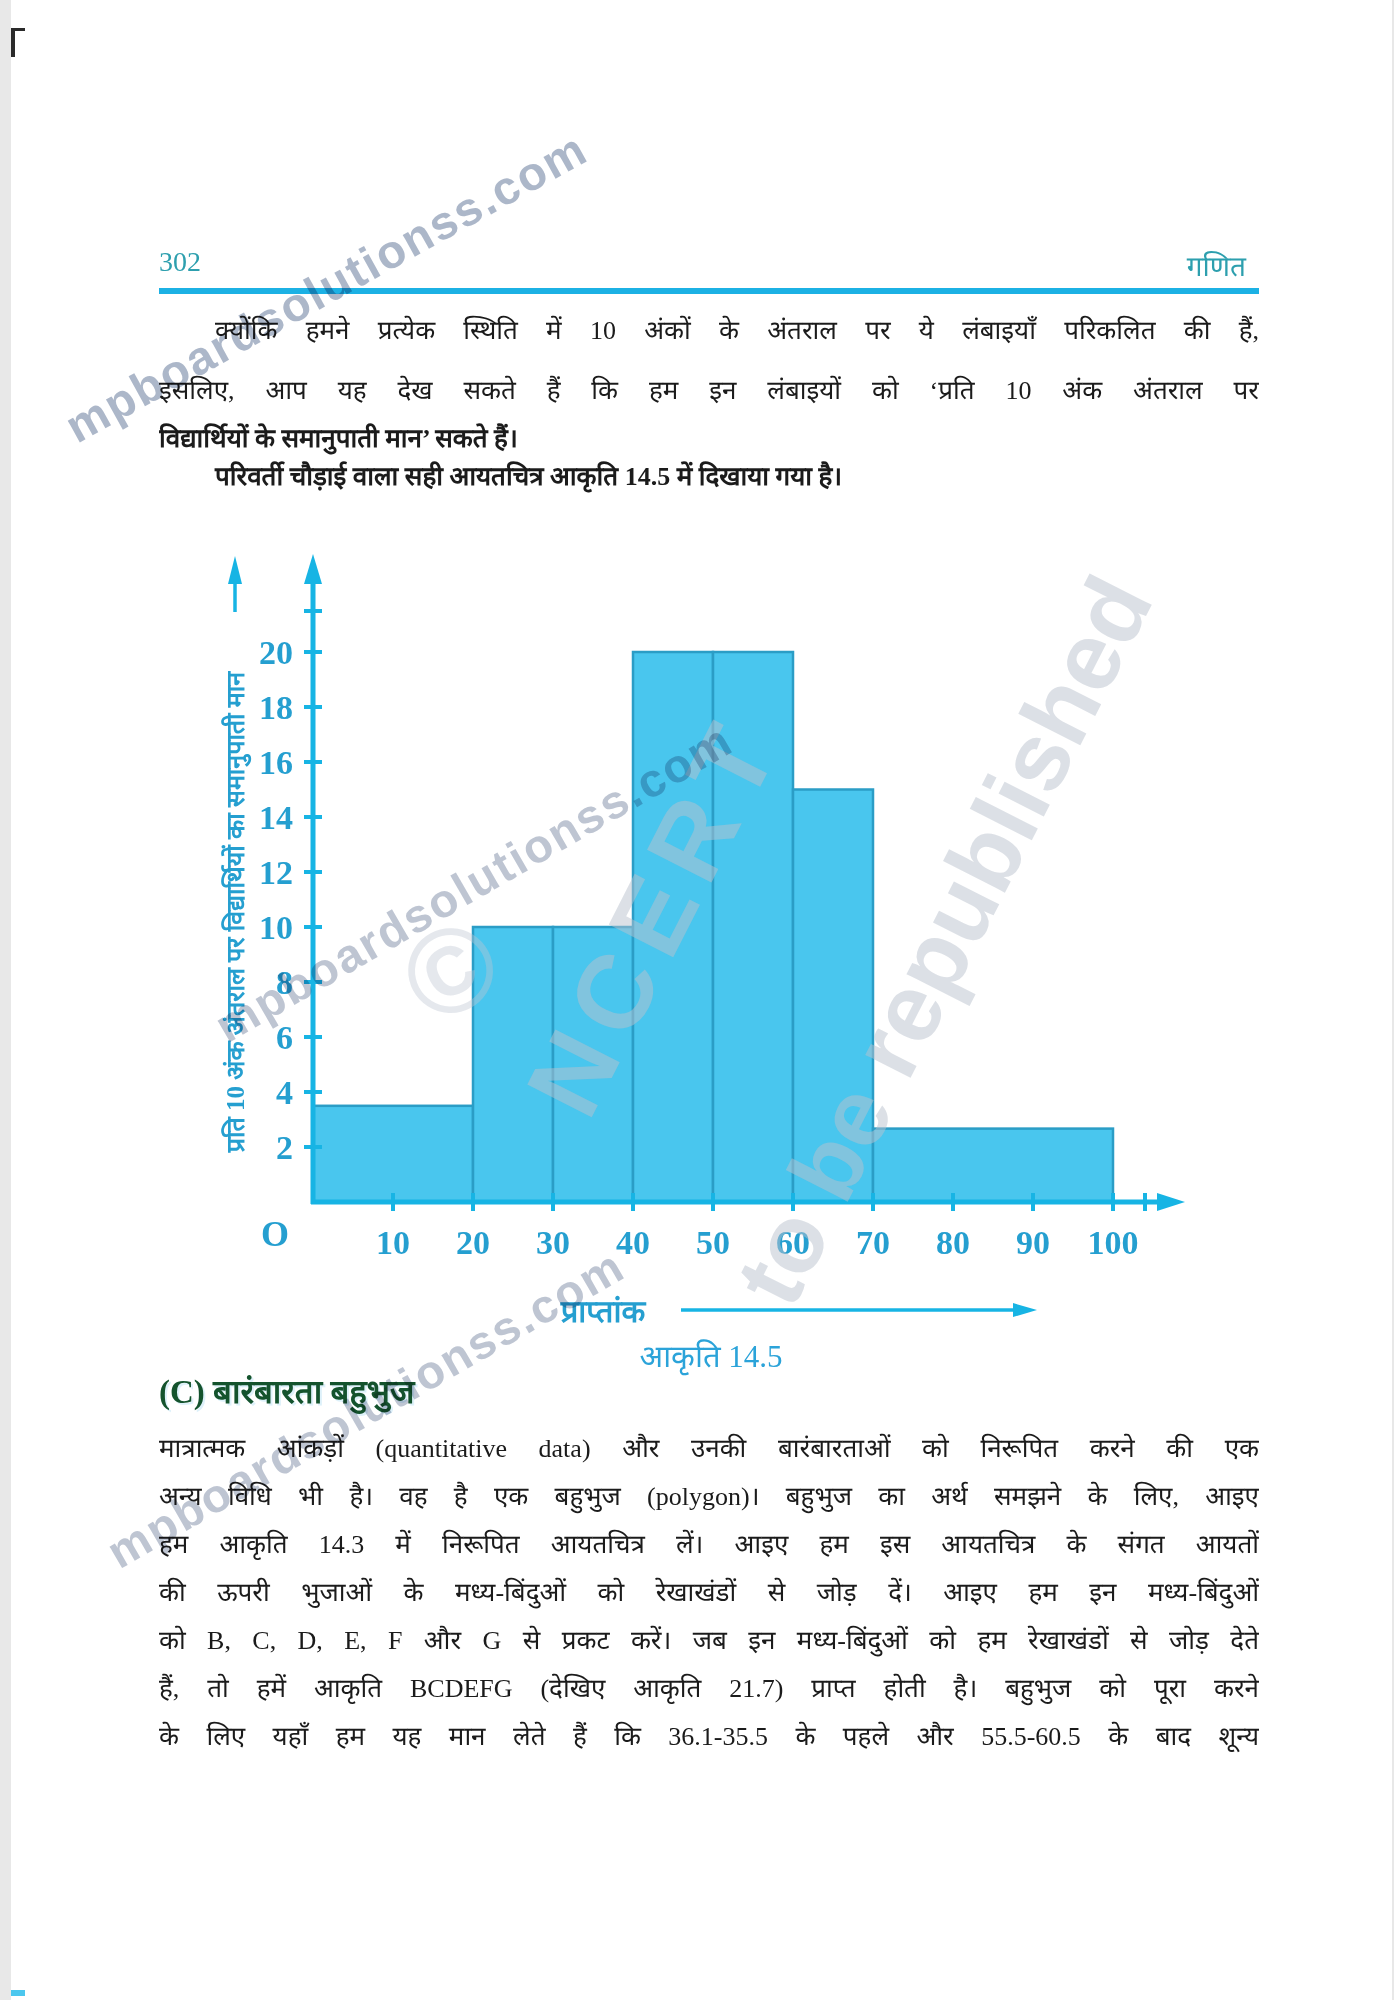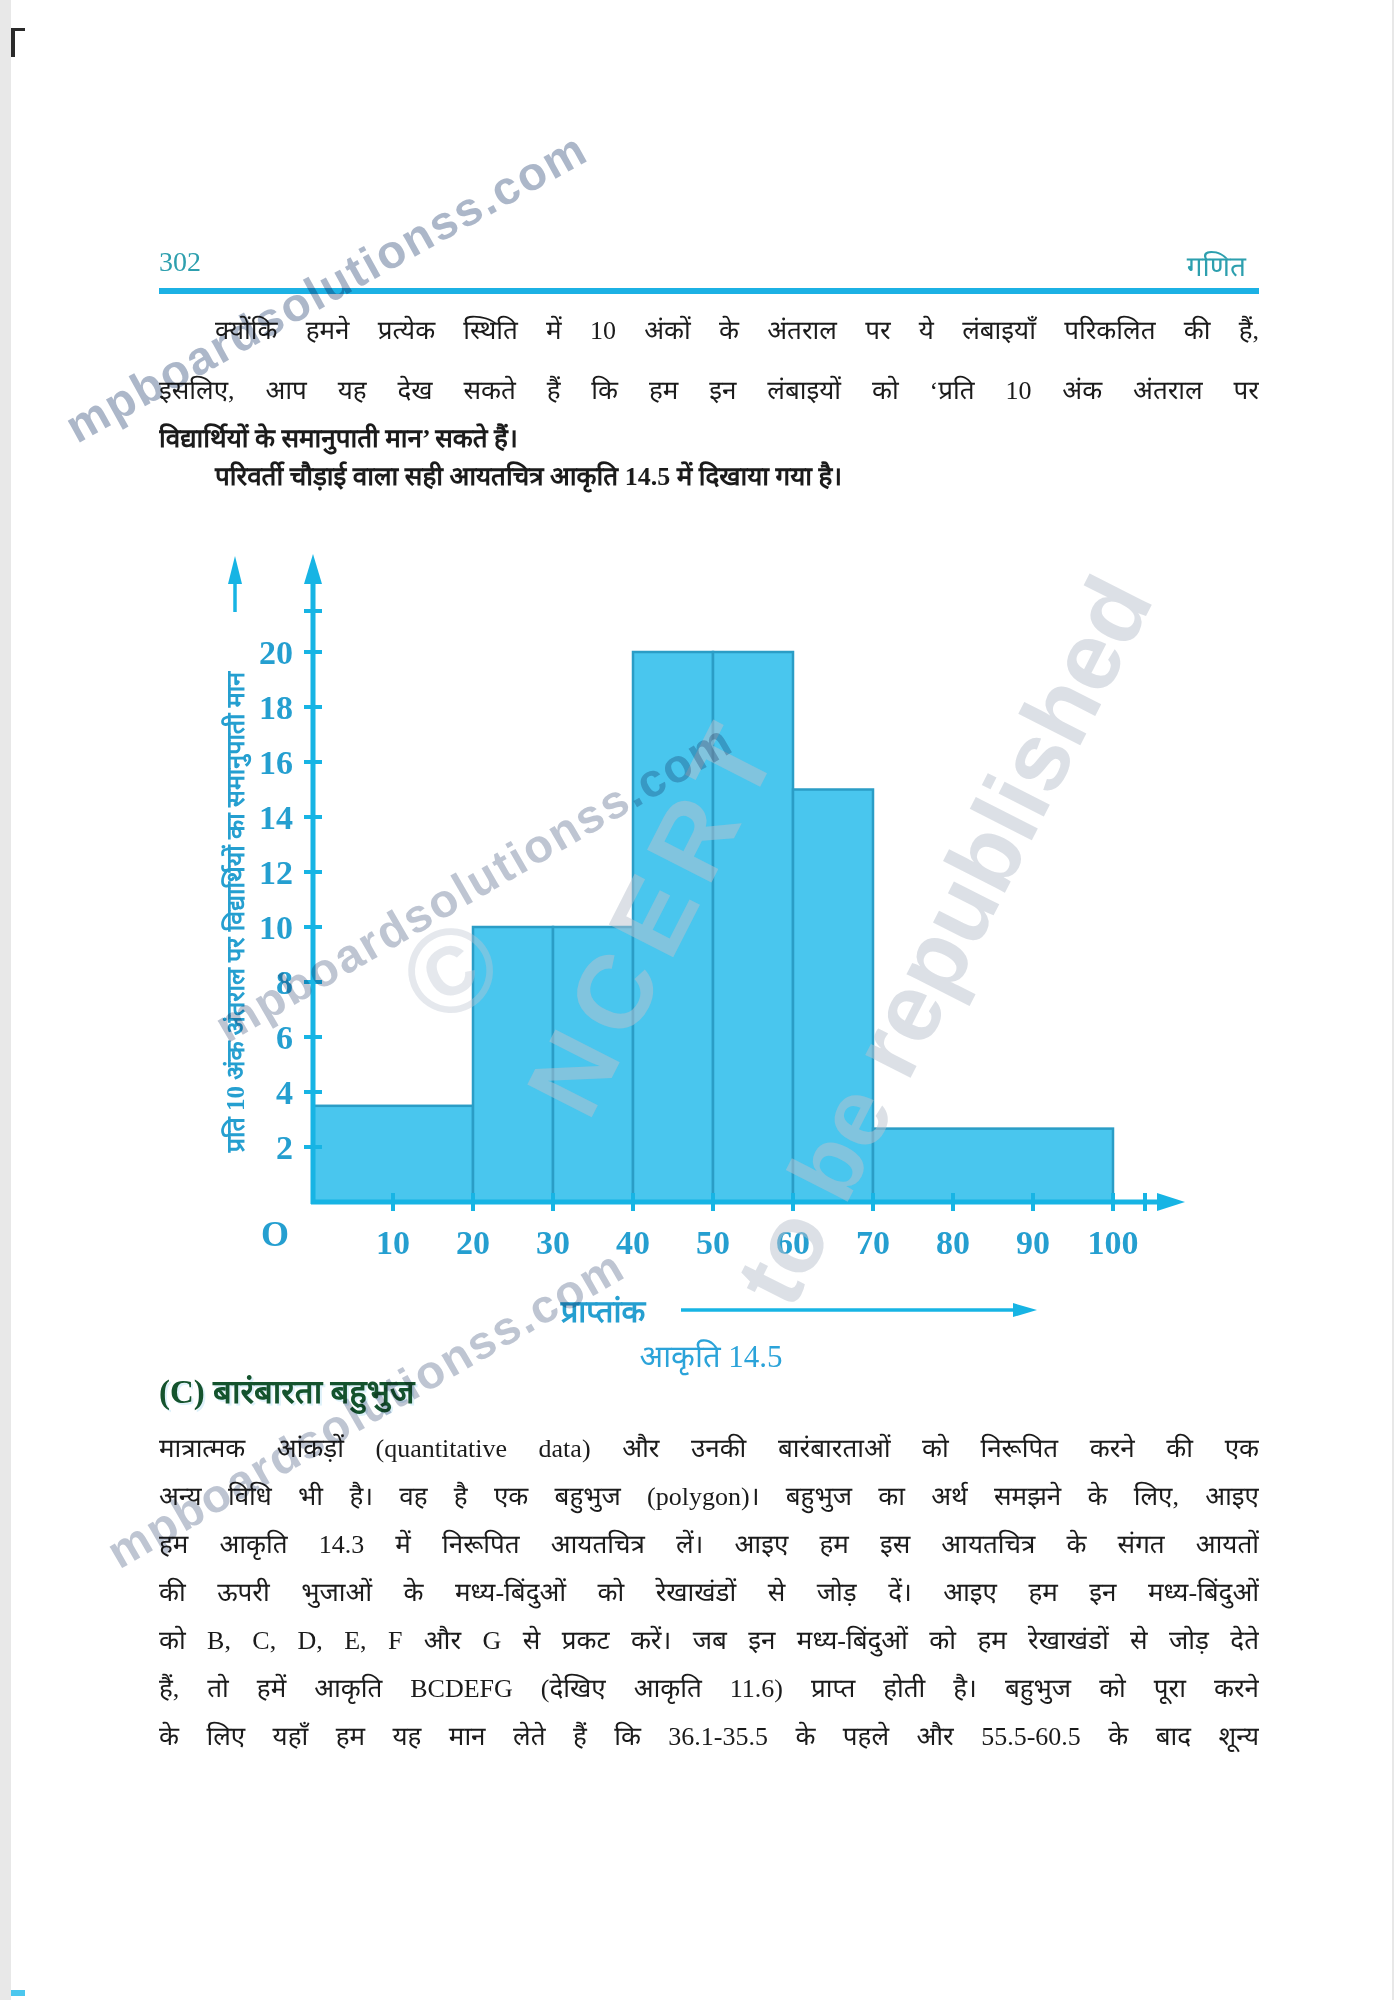--- a/index.html
+++ b/index.html
@@ -124,21 +124,21 @@
 
   <div class="fig-caption">आकृति 14.5</div>
 
   <div class="sec-heading">(C) बारंबारता बहुभुज</div>
 
   <div class="bline" style="top:1428px">मात्रात्मक आंकड़ों (quantitative data) और उनकी बारंबारताओं को निरूपित करने की एक</div>
   <div class="bline" style="top:1476px">अन्य विधि भी है। वह है एक बहुभुज (polygon)। बहुभुज का अर्थ समझने के लिए, आइए</div>
   <div class="bline" style="top:1524px">हम आकृति 14.3 में निरूपित आयतचित्र लें। आइए हम इस आयतचित्र के संगत आयतों</div>
   <div class="bline" style="top:1572px">की ऊपरी भुजाओं के मध्य-बिंदुओं को रेखाखंडों से जोड़ दें। आइए हम इन मध्य-बिंदुओं</div>
   <div class="bline" style="top:1620px">को B, C, D, E, F और G से प्रकट करें। जब इन मध्य-बिंदुओं को हम रेखाखंडों से जोड़ देते</div>
-  <div class="bline" style="top:1668px">हैं, तो हमें आकृति BCDEFG (देखिए आकृति 11.6) प्राप्त होती है। बहुभुज को पूरा करने</div>
+  <div class="bline" style="top:1668px">हैं, तो हमें आकृति BCDEFG (देखिए आकृति 21.7) प्राप्त होती है। बहुभुज को पूरा करने</div>
   <div class="bline" style="top:1716px">के लिए यहाँ हम यह मान लेते हैं कि 36.1-35.5 के पहले और 55.5-60.5 के बाद शून्य</div>
 
 
   <span class="wm wm-ncert" id="wmc">©</span>
   <span class="wm wm-ncert" id="wmn">NCERT</span>
   <span class="wm wm-ncert" id="wmr">to be republished</span>
   <span class="wm wm-site" id="wm1">mpboardsolutionss.com</span>
   <span class="wm wm-site" id="wm2">mpboardsolutionss.com</span>
   <span class="wm wm-site" id="wm3">mpboardsolutionss.com</span>
 

